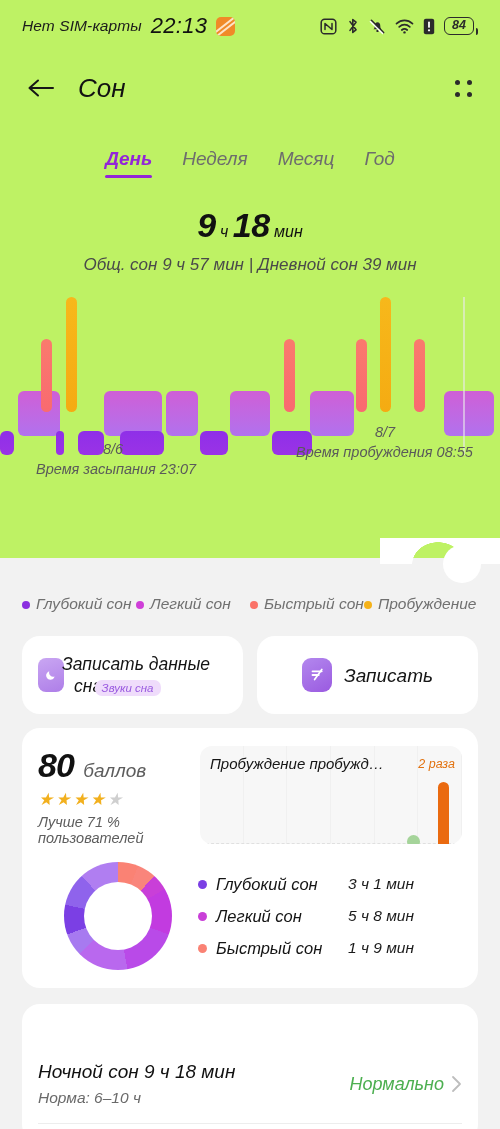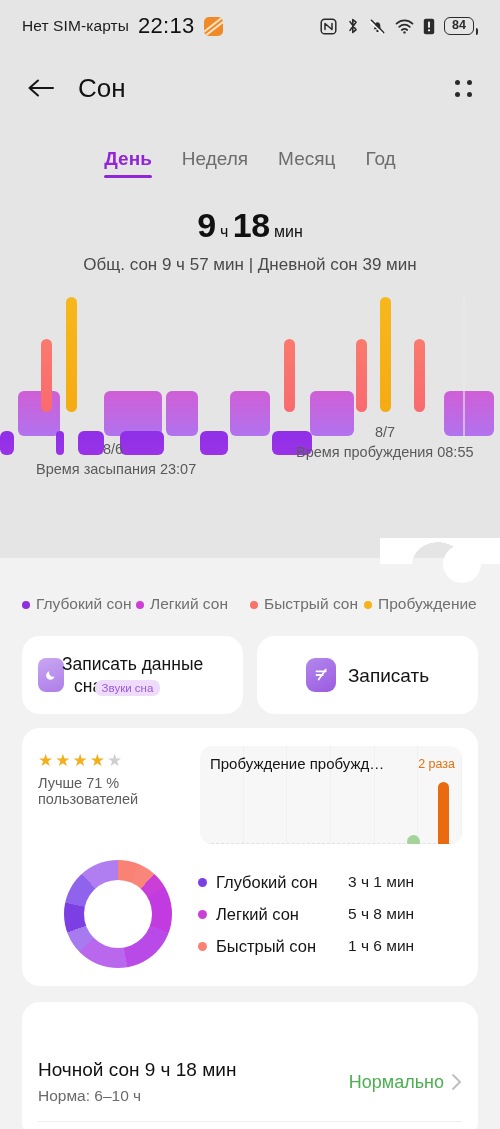--- a/index.html
+++ b/index.html
@@ -2,21 +2,21 @@
 <html><head>
 <meta charset="utf-8">
 <style>
   * { box-sizing: border-box; margin: 0; padding: 0; }
   html, body {
     width: 500px; height: 1129px;
     background: #ffffff;
     font-family: "Liberation Sans", sans-serif;
     overflow: hidden;
   }
-  .screen { position: relative; width: 500px; height: 1129px; background: #e5e5e5; }
+  .screen { position: relative; width: 500px; height: 1129px; background: #bef264; font-style: italic; }
 
   
   .statusbar {
     height: 52px; display: flex; align-items: center;
     padding: 0 22px; justify-content: space-between;
   }
   .sb-left { display: flex; align-items: center; gap: 9px; }
   .sb-carrier { font-size: 15.5px; color: #1b1b1b; letter-spacing: .1px; }
   .sb-time { font-size: 22px; color: #111; letter-spacing: .3px; }
   .sb-appicon {
@@ -388,20 +388,24 @@
               <path d="M14.8 4.4L7.6 14.6" stroke="#fff" stroke-width="1.7" stroke-linecap="round"></path>
             </svg>
         </span>
         <span class="act-title">Записать</span>
       </div>
     </div>
 
     <div class="card score-card">
       <div class="score-top">
         <div class="score-left">
+          <div>
+            <span class="score-num">80</span>
+            <span class="score-unit">баллов</span>
+          </div>
           <div class="stars">
             <span>★</span><span>★</span><span>★</span><span>★</span><span class="off">★</span>
           </div>
           <div class="score-note">Лучше 71 % пользователей</div>
         </div>
 
         <div class="mini-chart">
           <div class="mini-bands">
             <span></span>
             <span></span>
@@ -429,21 +433,21 @@
             <span class="dl-val">3 ч 1 мин</span>
           </div>
           <div class="dl-row">
             <i class="dl-dot" style="background:#c93fd8"></i>
             <span class="dl-name">Легкий сон</span>
             <span class="dl-val">5 ч 8 мин</span>
           </div>
           <div class="dl-row">
             <i class="dl-dot" style="background:#fa8274"></i>
             <span class="dl-name">Быстрый сон</span>
-            <span class="dl-val">1 ч 6 мин</span>
+            <span class="dl-val">1 ч 9 мин</span>
           </div>
         </div>
       </div>
     </div>
 
     <div class="card bottom-card">
       <div class="bot-flex">
         <div>
           <div class="bot-title">Ночной сон  9 ч 18 мин</div>
           <div class="bot-norm">Норма: 6–10 ч</div>

